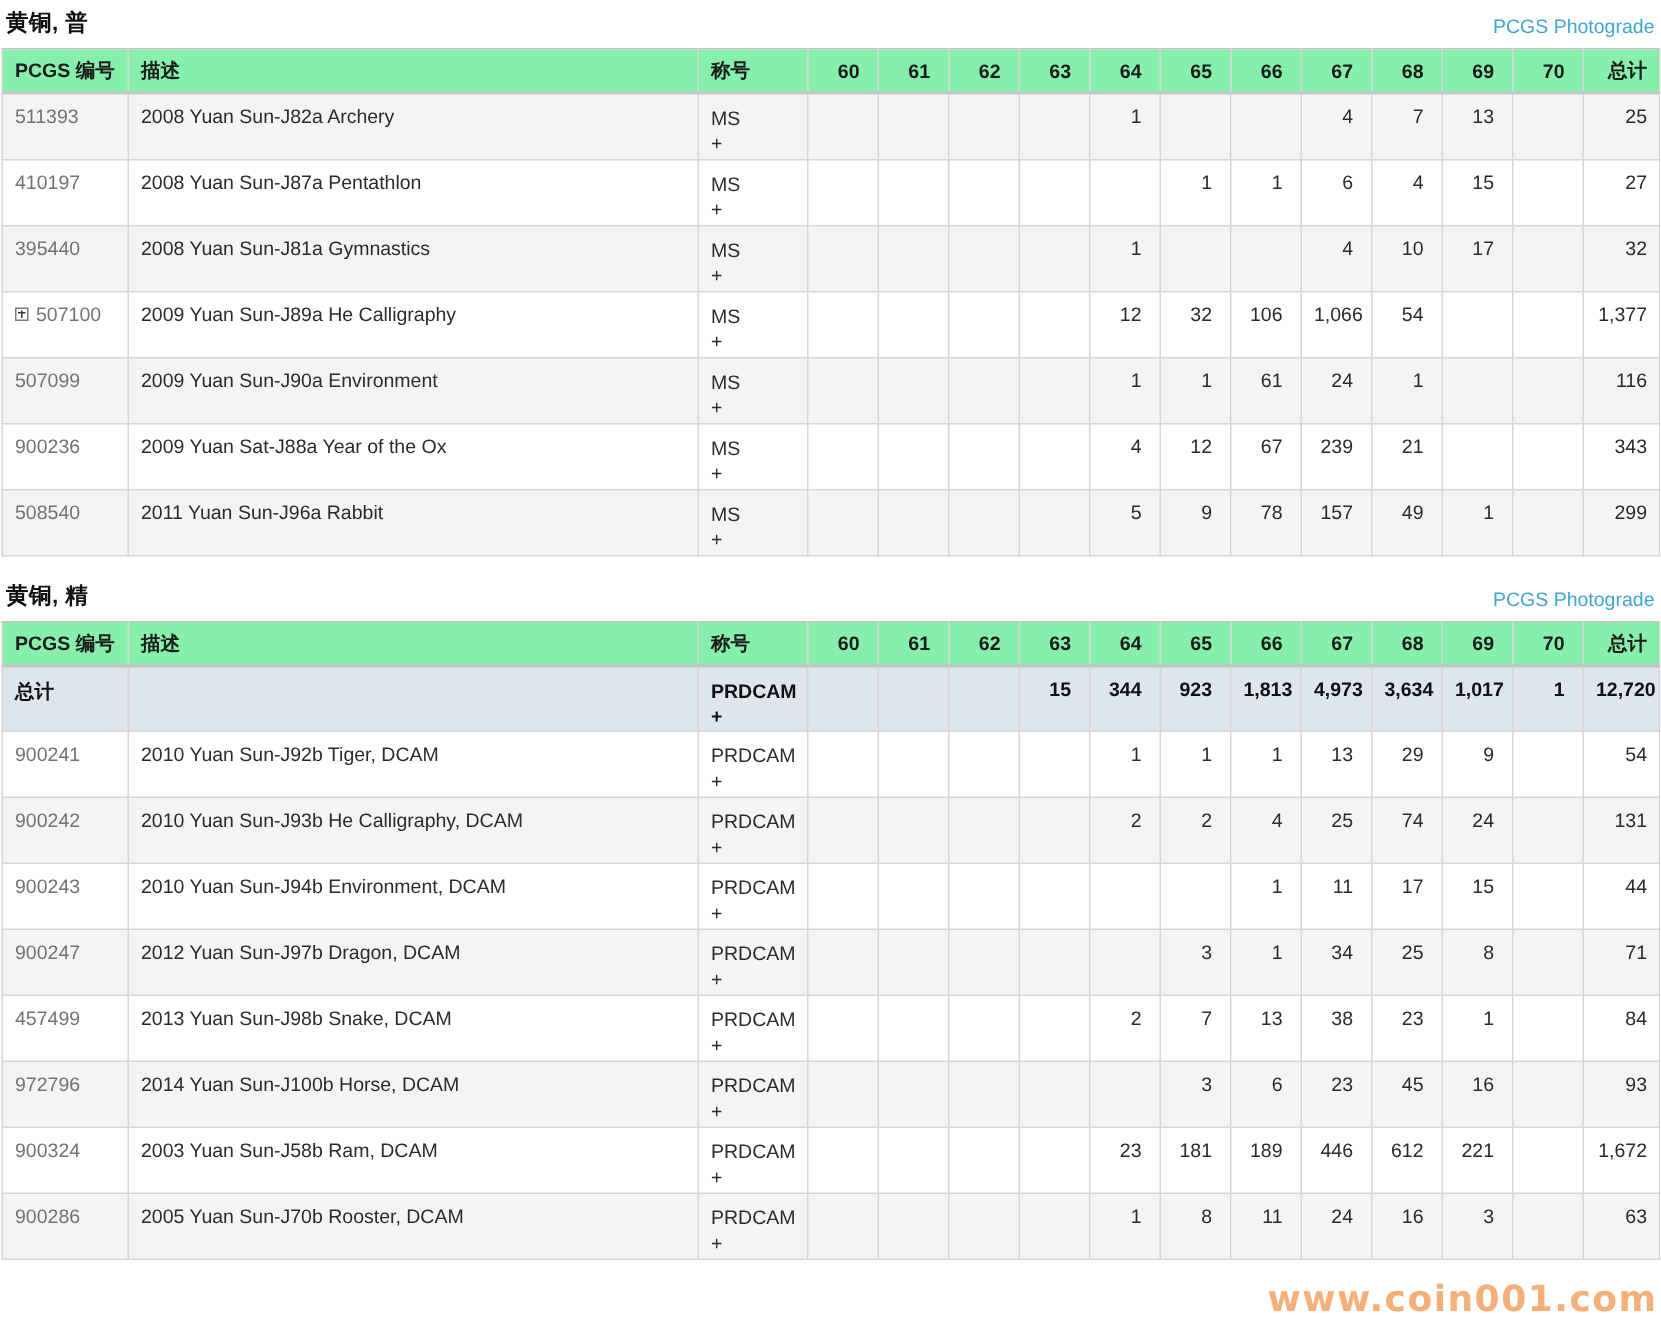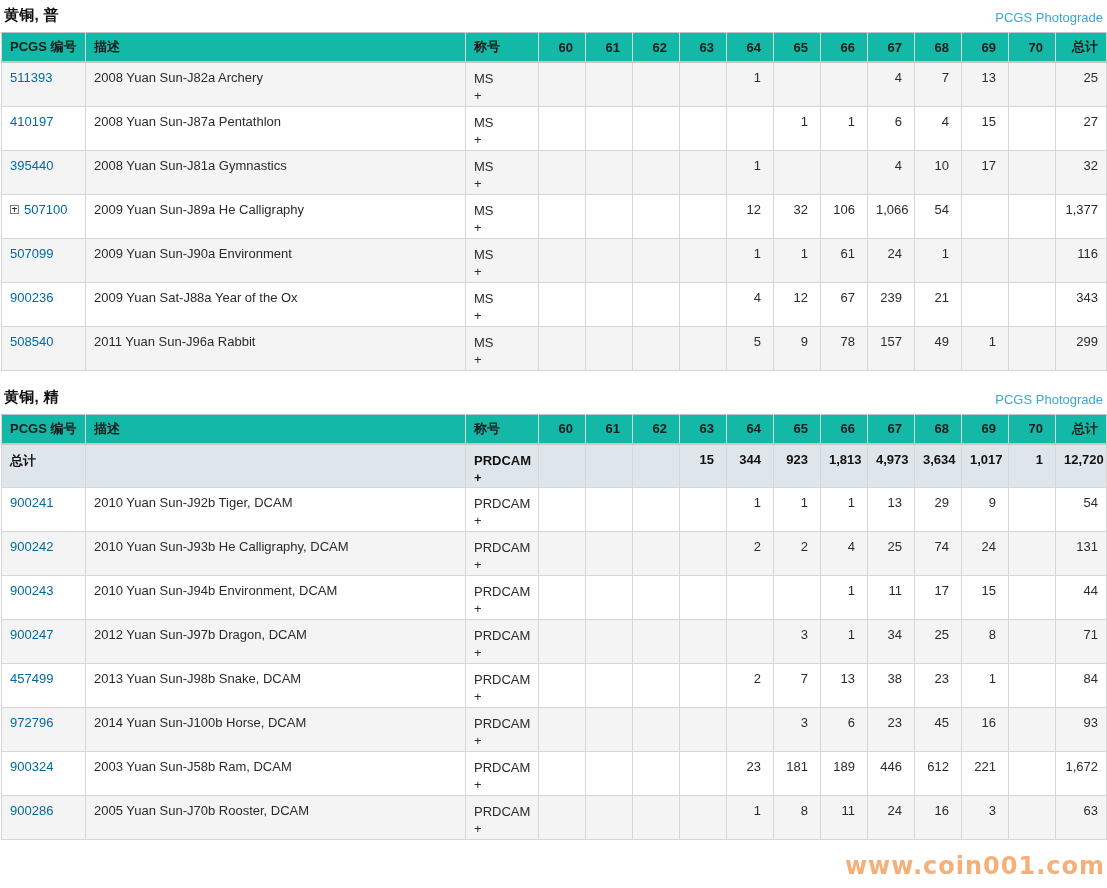--- a/index.html
+++ b/index.html
@@ -22,33 +22,33 @@
   table.pop {
     border-collapse:collapse; table-layout:fixed;
     width:1105px; margin:0 1px; font-size:13px;
   }
   .c-no{width:84px} .c-desc{width:380px} .c-desig{width:73px} .c-g{width:47px} .c-tot{width:51px}
 
   .pop th, .pop td { border:1px solid #d6d6d6; }
   .pop thead th {
     border-top:1px solid #c3c3c3; border-bottom:2px solid #c6c6c6;
     font-weight:bold; text-align:left; padding:5px 8px; color:#1b1b1b;
-    background:#14b8a6; height:24px;
+    background:#86efac; height:24px;
   }
   .pop thead th.num { text-align:right; padding-right:12px; }
   .pop thead th.tot { text-align:right; padding-right:8px; }
 
   .pop td { height:44px; vertical-align:top; padding:7px 8px 0 8px; color:#2b2b2b; }
   .pop td.num { text-align:right; padding-right:12px; }
   .pop td.tot { text-align:right; padding-right:8px; }
   .pop tbody tr:nth-child(odd) { background:#f4f4f4; }
 
   tr.total-row td { background:#dee5eb; font-weight:bold; color:#111; }
 
-  .id-link { color:#0369a1; text-decoration:none; }
+  .id-link { color:#737373; text-decoration:none; }
   .desig-line { line-height:17px; }
 
   .expand-icon {
     display:inline-block; width:9px; height:9px; border:1px solid #7a7a7a;
     position:relative; margin-right:5px; background:#fff; vertical-align:0px;
     cursor:pointer;
   }
   .expand-icon::before {
     content:""; position:absolute; left:1px; right:1px; top:50%; margin-top:-1px;
     height:1px; background:#333;

